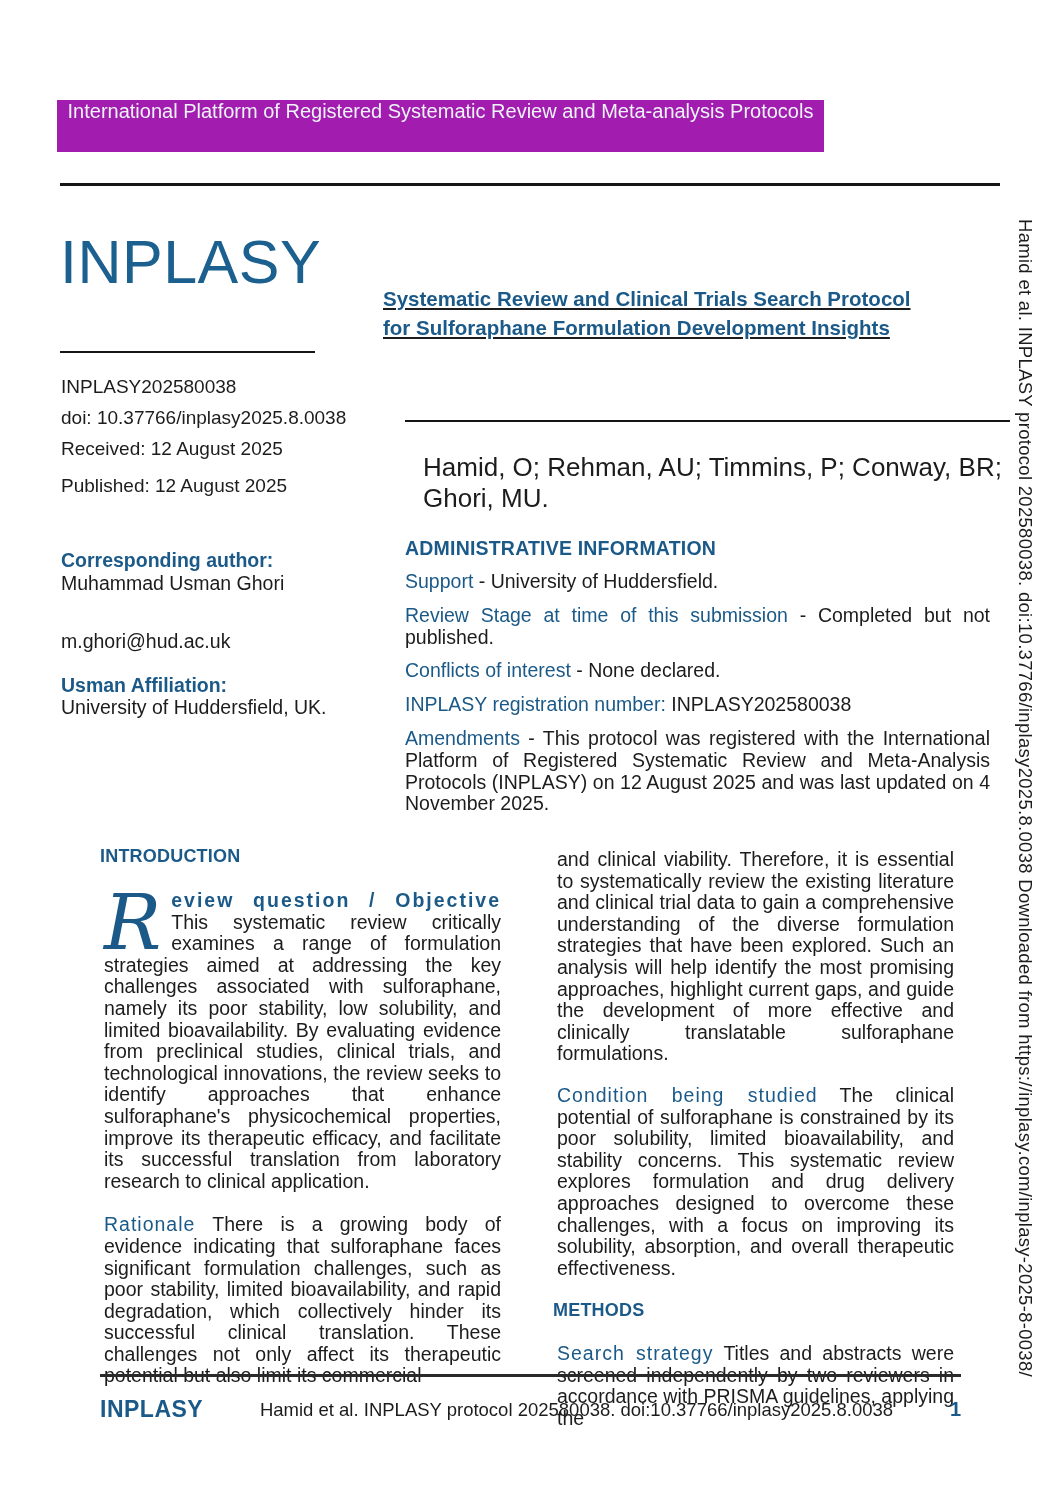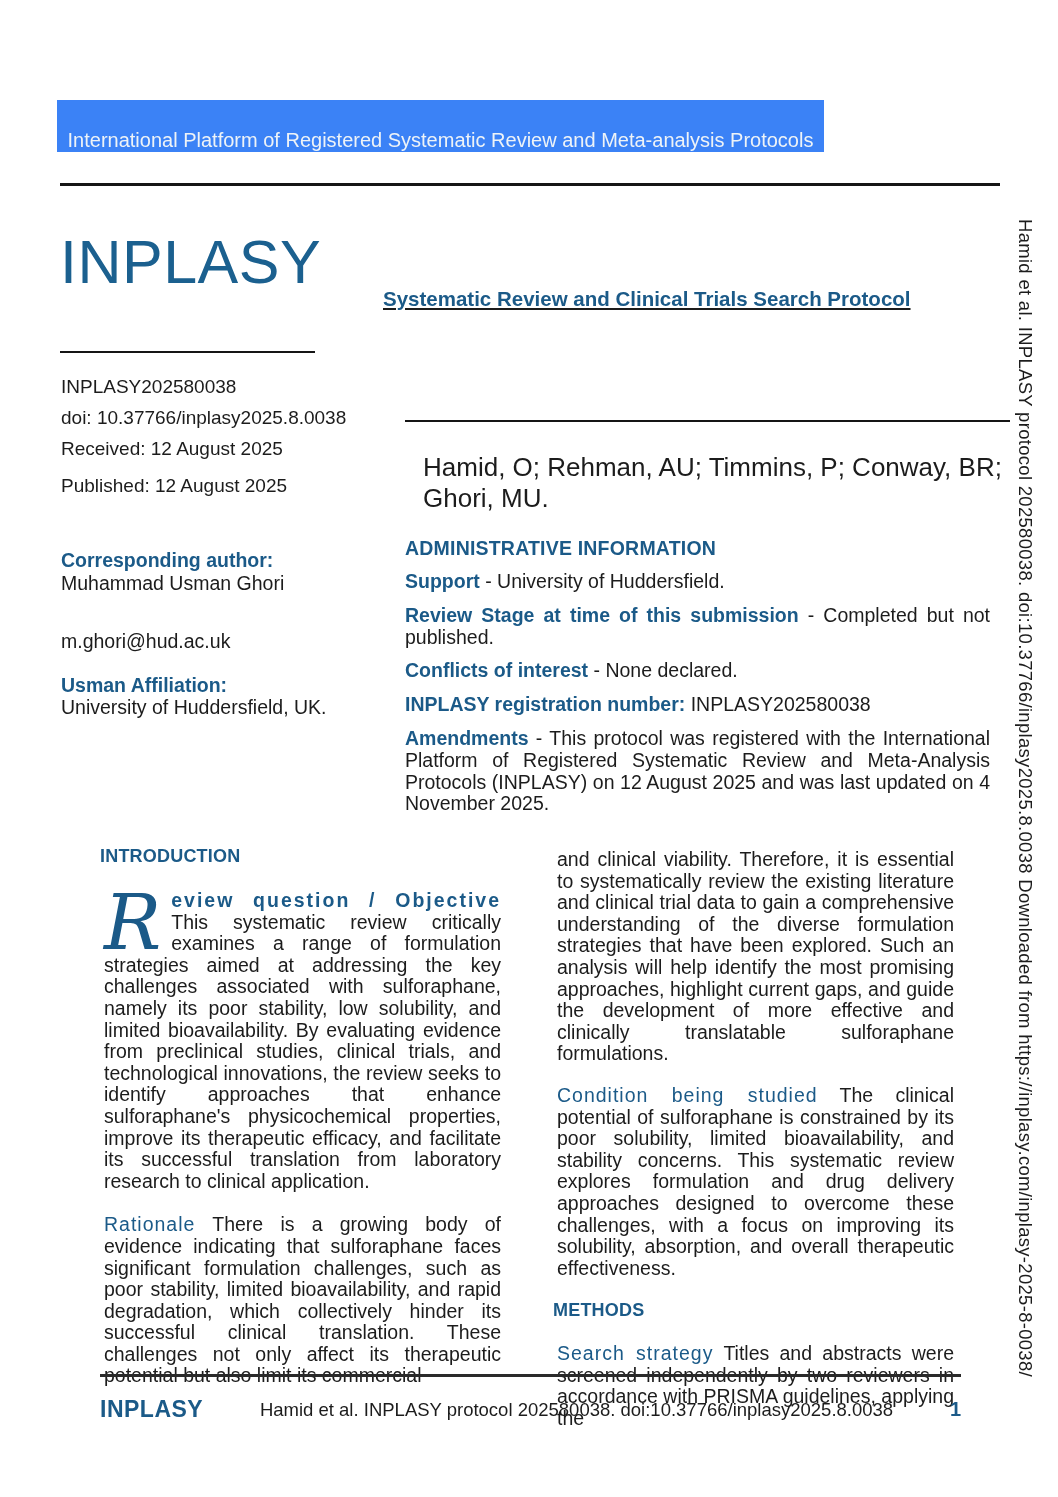--- a/index.html
+++ b/index.html
@@ -1,20 +1,20 @@
 <!DOCTYPE html>
 <html><head>
 <meta charset="utf-8">
 <style>
   html,body{margin:0;padding:0;background:#ffffff;}
   .page{position:relative;width:1058px;height:1497px;background:#ffffff;overflow:hidden;
         font-family:"Liberation Sans","DejaVu Sans",sans-serif;color:#1c1c1c;}
 
-  .banner{position:absolute;left:57px;top:100px;width:767px;height:52px;background:#3b82f6;
-          display:flex;align-items:flex-end;justify-content:center;}
+  .banner{position:absolute;left:57px;top:100px;width:767px;height:52px;background:#a21caf;
+          display:flex;align-items:flex-start;justify-content:center;}
   .banner-text{color:#eef3f7;font-size:20px;white-space:nowrap;}
 
   .rule{background:#151515;position:absolute;}
   .rule-top{left:60px;top:183px;width:940px;height:3px;}
   .rule-logo{left:60px;top:351px;width:255px;height:2px;}
   .rule-title{left:405px;top:420px;width:605px;height:2px;}
   .rule-footer{left:100px;top:1374px;width:861px;height:3px;background:#2a2a2a;}
 
   .logo-main{position:absolute;left:60px;top:227px;font-size:61px;color:#1b608f;letter-spacing:0.5px;}
 
@@ -27,21 +27,21 @@
   .authors{position:absolute;left:423px;top:452px;font-size:26px;}
 
   .contact{position:absolute;left:61px;top:549px;font-size:19.5px;line-height:22.5px;}
   .blue-label{color:#1b5a88;font-weight:bold;}
   .contact .email{margin-top:36px;}
   .contact .affil-label{margin-top:21px;}
 
   .admin{position:absolute;left:405px;top:537px;width:585px;}
   .admin-heading{color:#1b5a88;font-weight:bold;font-size:19.5px;letter-spacing:0.2px;line-height:22px;}
   .admin p{margin:12px 0 0 0;font-size:19.5px;line-height:21.8px;text-align:justify;}
-  .lead{color:#1b5a88;font-weight:bold;}
+  .lead{color:#1b5a88;font-weight:normal;}
   .lead-sp{color:#1b5a88;font-weight:normal;letter-spacing:1px;}
   .lead-ls{color:#1b5a88;font-weight:bold;letter-spacing:2px;}
 
   .body-cols{position:absolute;left:100px;top:845px;width:858px;display:flex;gap:48px;}
   .col{width:405px;}
   .section-heading{color:#1b5a88;font-weight:bold;font-size:18px;letter-spacing:0.2px;line-height:22px;margin:0;}
   .col p{margin:4px;font-size:19.5px;line-height:21.6px;text-align:justify;}
   .mt20{margin-top:20px !important;}
   .mt22{margin-top:22px !important;}
   .mt23{margin-top:23px !important;}
@@ -74,20 +74,21 @@
 
   <div class="meta">
     <div>INPLASY202580038</div>
     <div>doi: 10.37766/inplasy2025.8.0038</div>
     <div>Received: 12 August 2025</div>
     <div class="pub">Published: 12 August 2025</div>
   </div>
 
   <div class="title-block">
     <div class="title-line">Systematic Review and Clinical Trials Search Protocol</div>
+    <div class="title-line">for Sulforaphane Formulation Development Insights</div>
   </div>
 
   <div class="rule rule-title"></div>
 
   <div class="authors">Hamid, O; Rehman, AU; Timmins, P; Conway, BR; Ghori, MU.</div>
 
   <div class="contact">
     <div class="blue-label">Corresponding author:</div>
     <div>Muhammad Usman Ghori</div>
     <div class="email">m.ghori@hud.ac.uk</div>

